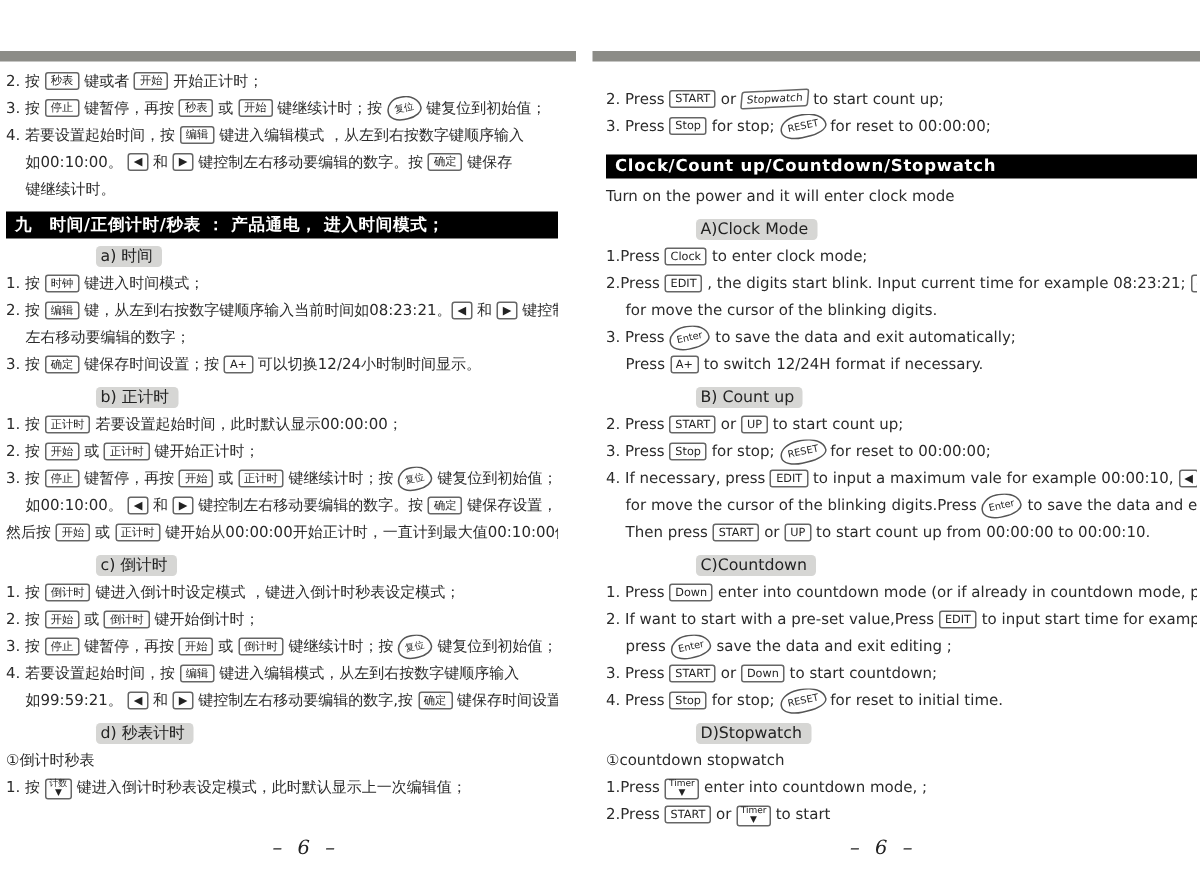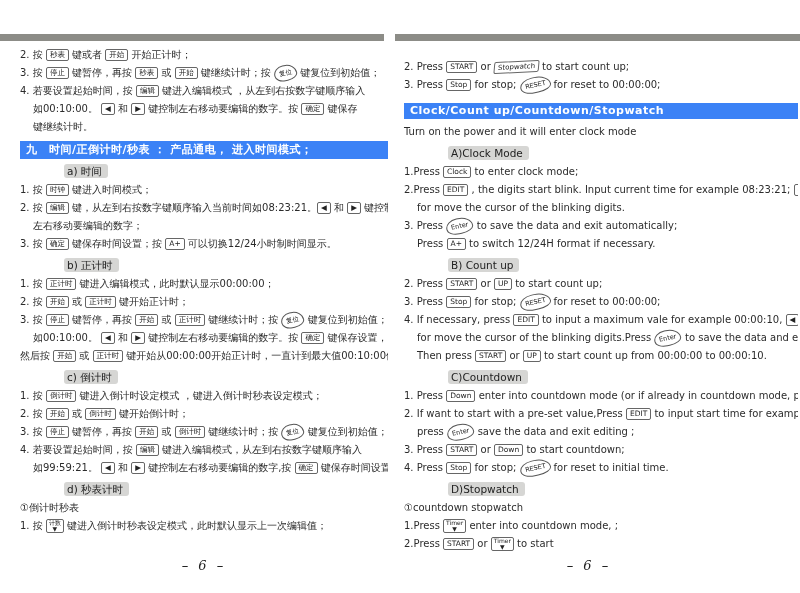--- a/index.html
+++ b/index.html
@@ -2,29 +2,29 @@
 <html><head>
 <meta charset="utf-8">
 <style>
   html,body{margin:0;padding:0;}
   body{width:800px;height:593px;position:relative;background:#ffffff;overflow:hidden;
        font-family:"DejaVu Sans",sans-serif;color:#2b2b2b;}
   .top-edge{position:absolute;top:34px;height:7px;background:#8c8c87;}
   #edge-left{left:0;width:384px;}
   #edge-right{left:395px;width:405px;}
   .page{position:absolute;}
-  #page-left{left:20px;top:46px;width:368px;font-size:10px;}
+  #page-left{left:4px;top:46px;width:368px;font-size:10px;}
   #page-right{left:404px;top:58px;width:394px;font-size:10px;}
   .line{line-height:18px;white-space:nowrap;overflow:hidden;}
   #page-right .line{line-height:18px;}
   .ind{padding-left:13px;}
-  .hbar{background:#3b82f6;color:#fff;font-weight:bold;font-size:11px;
+  .hbar{background:#000000;color:#fff;font-weight:bold;font-size:11px;
         padding:1px 6px 2px 6px;margin:5px 0 5px 0;letter-spacing:0.5px;white-space:nowrap;overflow:hidden;}
   #page-right .hbar{margin:9px 0 4px 0;}
-  .sec-label{margin:5px 0 2px 0;line-height:15px;padding-left:44px;}
+  .sec-label{margin:5px 0 2px 16px;line-height:15px;padding-left:44px;}
   .pill{background:#d6d6d4;color:#222;border-radius:3px;padding:1px 6px 1px 3px;font-size:10.5px;}
   .intro{line-height:18px;}
   .key{display:inline-block;border:1px solid #666;border-radius:2px;background:#fff;
        padding:0 3px;font-size:7.5px;line-height:10px;vertical-align:1px;color:#222;
        font-family:"DejaVu Sans",sans-serif;}
   .key.oval{border-radius:60% 70% 65% 60% / 75% 85% 55% 60%;transform:rotate(-12deg);
             padding:2px 4px;font-size:6.5px;border-color:#555;}
   .key.slant{transform:skewX(-8deg) rotate(-3deg);font-size:7px;}
   .key.stack{padding:0 2px;vertical-align:-2px;}
   .key.stack span{display:block;font-size:6px;line-height:6px;text-align:center;}
@@ -48,21 +48,21 @@
       <div class="line ind"><span>键继续计时。</span></div>
     </div>
   <div class="hbar">九　时间/正倒计时/秒表 ： 产品通电， 进入时间模式；</div>
   <div>
       <div class="sec-label"><span class="pill">a) 时间</span></div>
       <div class="line"><span>1. 按 </span><span class="key">时钟</span><span> 键进入时间模式；</span></div>
       <div class="line"><span>2. 按 </span><span class="key">编辑</span><span> 键，从左到右按数字键顺序输入当前时间如08:23:21。</span><span class="key">◀</span><span> 和 </span><span class="key">▶</span><span> 键控制</span></div>
       <div class="line ind"><span>左右移动要编辑的数字；</span></div>
       <div class="line"><span>3. 按 </span><span class="key">确定</span><span> 键保存时间设置；按 </span><span class="key">A+</span><span> 可以切换12/24小时制时间显示。</span></div>
       <div class="sec-label"><span class="pill">b) 正计时</span></div>
-      <div class="line"><span>1. 按 </span><span class="key">正计时</span><span> 键进入编辑模式，此时默认显示00:00:00；</span></div>
+      <div class="line"><span>1. 按 </span><span class="key">正计时</span><span> 若要设置起始时间，此时默认显示00:00:00；</span></div>
       <div class="line"><span>2. 按 </span><span class="key">开始</span><span> 或 </span><span class="key">正计时</span><span> 键开始正计时；</span></div>
       <div class="line"><span>3. 按 </span><span class="key">停止</span><span> 键暂停，再按 </span><span class="key">开始</span><span> 或 </span><span class="key">正计时</span><span> 键继续计时；按 </span><span class="key oval">复位</span><span> 键复位到初始值；</span></div>
       <div class="line ind"><span>如00:10:00。 </span><span class="key">◀</span><span> 和 </span><span class="key">▶</span><span> 键控制左右移动要编辑的数字。按 </span><span class="key">确定</span><span> 键保存设置，</span></div>
       <div class="line"><span>然后按 </span><span class="key">开始</span><span> 或 </span><span class="key">正计时</span><span> 键开始从00:00:00开始正计时，一直计到最大值00:10:00停止。</span></div>
       <div class="sec-label"><span class="pill">c) 倒计时</span></div>
       <div class="line"><span>1. 按 </span><span class="key">倒计时</span><span> 键进入倒计时设定模式 ，键进入倒计时秒表设定模式；</span></div>
       <div class="line"><span>2. 按 </span><span class="key">开始</span><span> 或 </span><span class="key">倒计时</span><span> 键开始倒计时；</span></div>
       <div class="line"><span>3. 按 </span><span class="key">停止</span><span> 键暂停，再按 </span><span class="key">开始</span><span> 或 </span><span class="key">倒计时</span><span> 键继续计时；按 </span><span class="key oval">复位</span><span> 键复位到初始值；</span></div>
       <div class="line"><span>4. 若要设置起始时间，按 </span><span class="key">编辑</span><span> 键进入编辑模式，从左到右按数字键顺序输入</span></div>
       <div class="line ind"><span>如99:59:21。 </span><span class="key">◀</span><span> 和 </span><span class="key">▶</span><span> 键控制左右移动要编辑的数字,按 </span><span class="key">确定</span><span> 键保存时间设置。</span></div>

